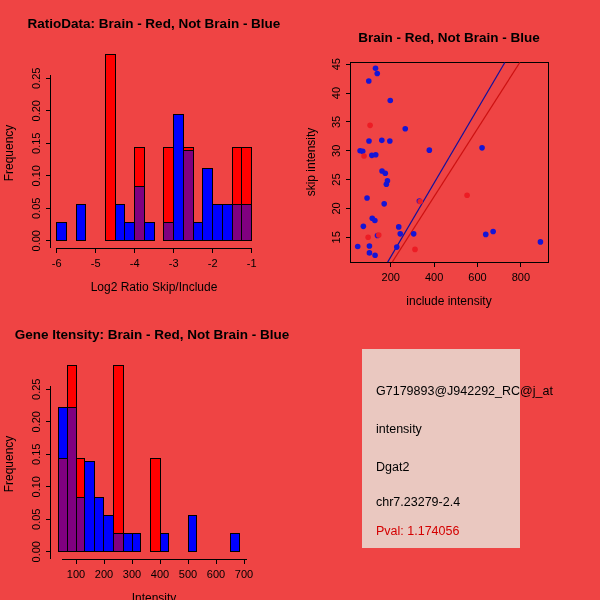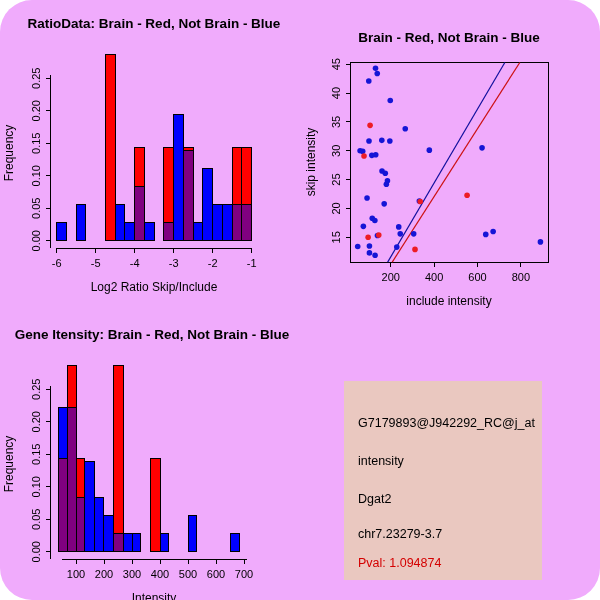--- a/index.html
+++ b/index.html
@@ -1,28 +1,28 @@
 <!DOCTYPE html>
 <html><head>
 <meta charset="utf-8">
 <style>
   html,body{margin:0;padding:0;background:#ffffff;}
-  #canvas{position:relative;width:600px;height:600px;background:#f0abfc;overflow:hidden;
-          font-family:"Liberation Sans",sans-serif;border-radius:32px;}
+  #canvas{position:relative;width:600px;height:600px;background:#ef4444;overflow:hidden;
+          font-family:"Liberation Sans",sans-serif;}
   .panel{position:absolute;width:300px;height:300px;}
   #panel-tl{left:0;top:0;}
   #panel-tr{left:300px;top:14px;}
   #panel-bl{left:0;top:311px;}
   #panel-br{left:300px;top:300px;}
   svg{position:absolute;left:0;top:0;}
   svg text{font-family:"Liberation Sans",sans-serif;fill:#000000;}
   text.title{font-size:13.5px;font-weight:bold;}
   text.axlabel{font-size:12px;}
   text.tick{font-size:11px;}
-  .infobox{position:absolute;left:44px;top:49px;width:198px;height:199px;margin-top:32px;}
+  .infobox{position:absolute;left:62px;top:49px;width:158px;height:199px;}
   .infoline{position:absolute;left:14px;font-size:12.5px;white-space:nowrap;}
 </style>
 </head>
 <body>
 
 <div id="canvas">
 
   <div class="panel" id="panel-tl">
     <svg id="svg-ratio" width="300" height="300">
       <text class="title" x="154" y="28" text-anchor="middle">RatioData: Brain - Red, Not Brain - Blue</text>
@@ -220,18 +220,18 @@
           <rect x="230.84" y="222.5" width="8.680000000000007" height="18.19999999999999" fill="#0000FF" stroke="#000" stroke-width="1" shape-rendering="crispEdges"></rect>
         </g>
     </svg>
   </div>
 
   <div class="panel" id="panel-br">
     <div class="infobox" id="infobox" style="background: rgb(234, 200, 192);">
       <div class="infoline" style="top: 35px; color: rgb(0, 0, 0);">G7179893@J942292_RC@j_at</div>
       <div class="infoline" style="top: 73px; color: rgb(0, 0, 0);">intensity</div>
       <div class="infoline" style="top: 111px; color: rgb(0, 0, 0);">Dgat2</div>
-      <div class="infoline" style="top: 146px; color: rgb(0, 0, 0);">chr7.23279-3.7</div>
-      <div class="infoline" id="pval-line" style="top: 175px; color: rgb(212, 0, 0);">Pval: 1.094874</div>
+      <div class="infoline" style="top: 146px; color: rgb(0, 0, 0);">chr7.23279-2.4</div>
+      <div class="infoline" id="pval-line" style="top: 175px; color: rgb(212, 0, 0);">Pval: 1.174056</div>
     </div>
   </div>
 
 </div>
 
 </body></html>

